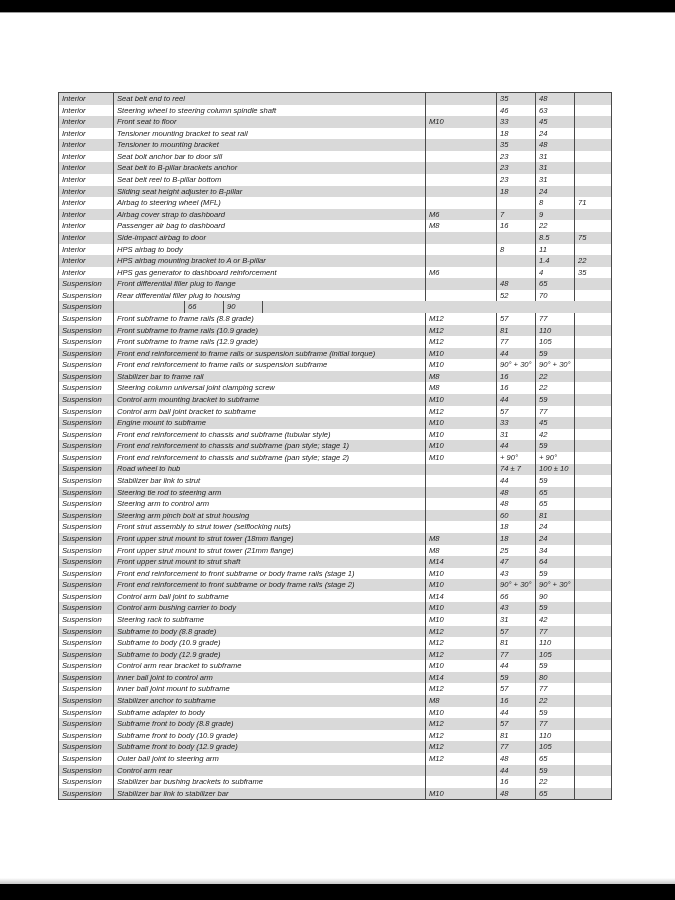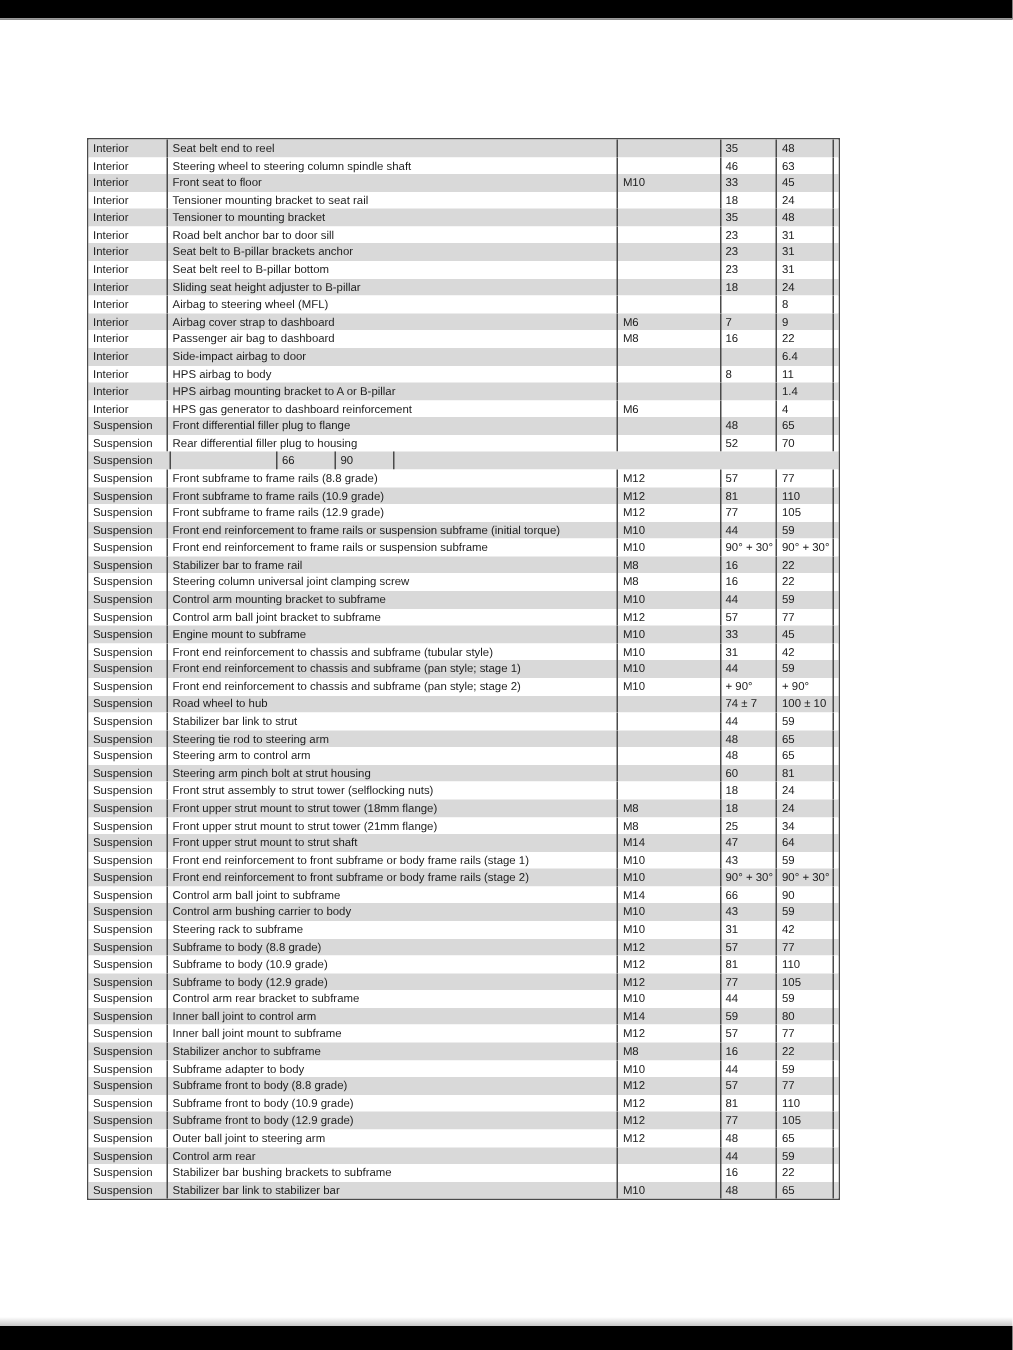--- a/index.html
+++ b/index.html
@@ -19,25 +19,26 @@
     content: "";
     position: absolute; left: 0; right: 0; top: -6px; height: 6px;
     background: linear-gradient(to bottom, rgba(0,0,0,0), rgba(0,0,0,0.22));
   }
 
   .doc-page { position: absolute; left: 0; top: 14px; width: 675px; height: 870px; background: #ffffff; }
 
   .torque-table {
     position: absolute;
     left: 58px; top: 78px;           
-    width: 502px; height: 708px;
+    width: 554px; height: 708px;
     border: 1px solid #4a4a4a;
     display: flex;
     flex-direction: column;
     background: #ffffff;
+    font-style: italic;
   }
   .t-row {
     flex: 1 1 0;
     display: flex;
     align-items: center;
     background: #ffffff;
     min-height: 0;
   }
   .t-row.shaded { background: #d9d9d9; }
   .t-cell {
@@ -103,21 +104,21 @@
         <div class="t-row shaded">
     <div class="t-cell c0">Interior</div>
     <div class="t-cell c1">Tensioner to mounting bracket</div>
     <div class="t-cell c2"></div>
     <div class="t-cell c3">35</div>
     <div class="t-cell c4">48</div>
     <div class="t-cell c5"></div>
   </div>
         <div class="t-row">
     <div class="t-cell c0">Interior</div>
-    <div class="t-cell c1">Road belt anchor bar to door sill</div>
+    <div class="t-cell c1">Seat bolt anchor bar to door sill</div>
     <div class="t-cell c2"></div>
     <div class="t-cell c3">23</div>
     <div class="t-cell c4">31</div>
     <div class="t-cell c5"></div>
   </div>
         <div class="t-row shaded">
     <div class="t-cell c0">Interior</div>
     <div class="t-cell c1">Seat belt to B-pillar brackets anchor</div>
     <div class="t-cell c2"></div>
     <div class="t-cell c3">23</div>
@@ -162,21 +163,21 @@
     <div class="t-cell c2">M8</div>
     <div class="t-cell c3">16</div>
     <div class="t-cell c4">22</div>
     <div class="t-cell c5"></div>
   </div>
         <div class="t-row shaded">
     <div class="t-cell c0">Interior</div>
     <div class="t-cell c1">Side-impact airbag to door</div>
     <div class="t-cell c2"></div>
     <div class="t-cell c3"></div>
-    <div class="t-cell c4">6.4</div>
+    <div class="t-cell c4">8.5</div>
     <div class="t-cell c5">75</div>
   </div>
         <div class="t-row">
     <div class="t-cell c0">Interior</div>
     <div class="t-cell c1">HPS airbag to body</div>
     <div class="t-cell c2"></div>
     <div class="t-cell c3">8</div>
     <div class="t-cell c4">11</div>
     <div class="t-cell c5"></div>
   </div>

